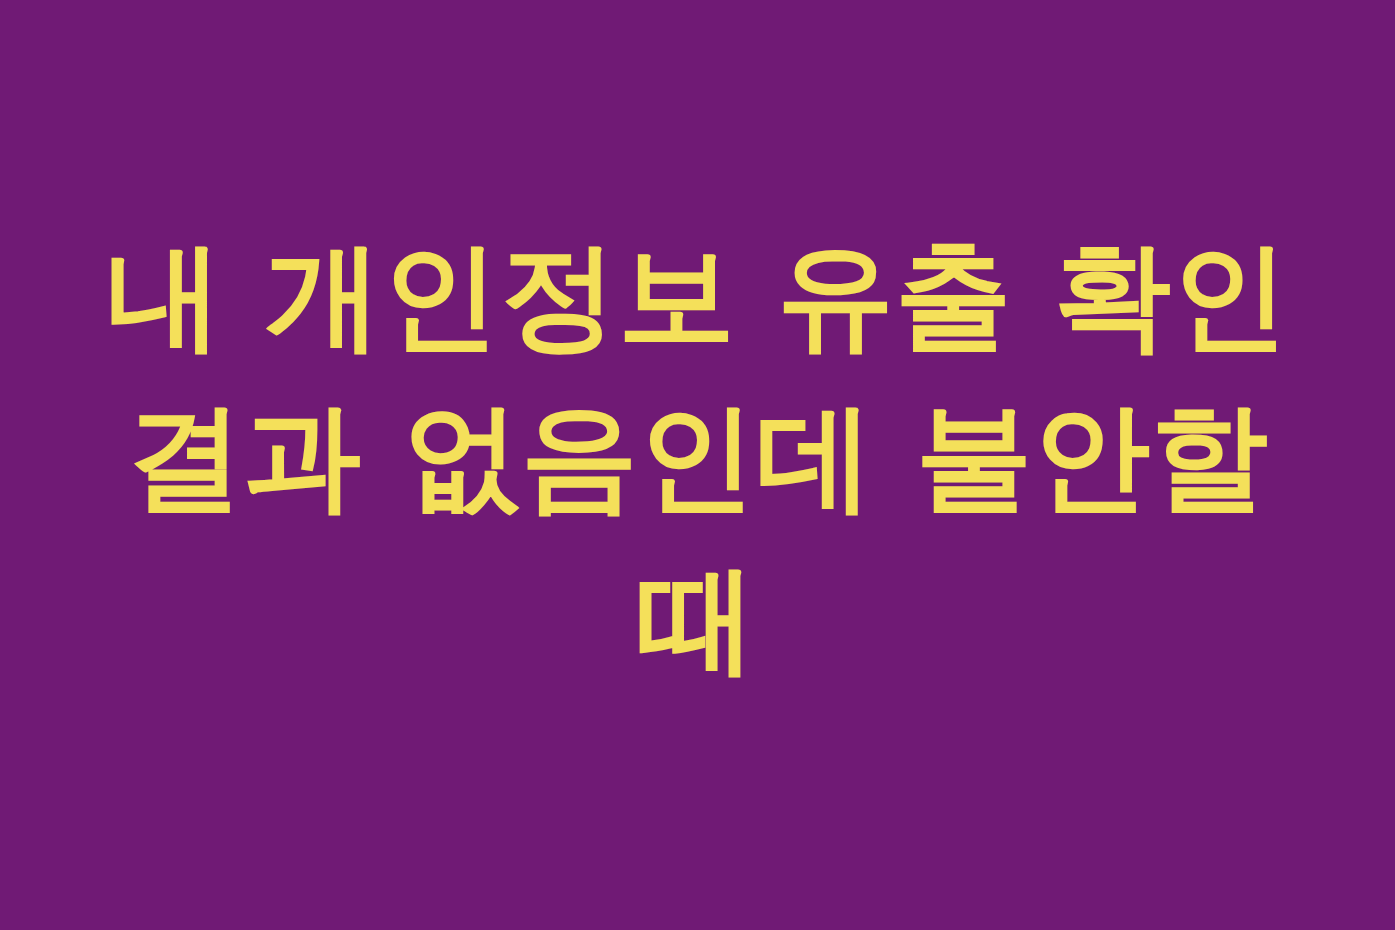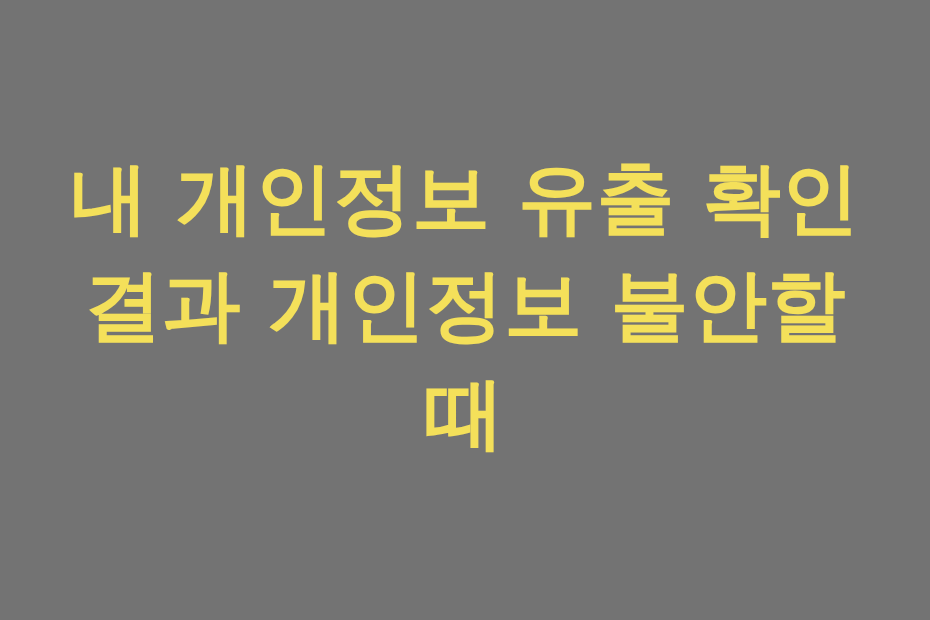--- a/index.html
+++ b/index.html
@@ -50,25 +50,25 @@
     -webkit-font-smoothing: antialiased;
   }
 
   .headline-line.line-short {
     letter-spacing: 0px;
   }
 </style>
 </head>
 <body style="background-color: rgb(14, 107, 96); width: 930px; height: 620px;">
 
-<div id="canvas" style="background-color: #737373; width: 930px; height: 620px;">
+<div id="canvas" style="background-color: #701a75; width: 930px; height: 620px;">
 
   <div id="headline-block" style="text-align: center;">
 
     <span class="headline-line" style="color: rgb(244, 224, 90);">내 개인정보 유출 확인</span>
 
-    <span class="headline-line" style="color: rgb(244, 224, 90);">결과 개인정보 불안할</span>
+    <span class="headline-line" style="color: rgb(244, 224, 90);">결과 없음인데 불안할</span>
 
     <span class="headline-line line-short" style="color: rgb(244, 224, 90);">때</span>
 
   </div>
 
 </div>
 
 </body></html>

